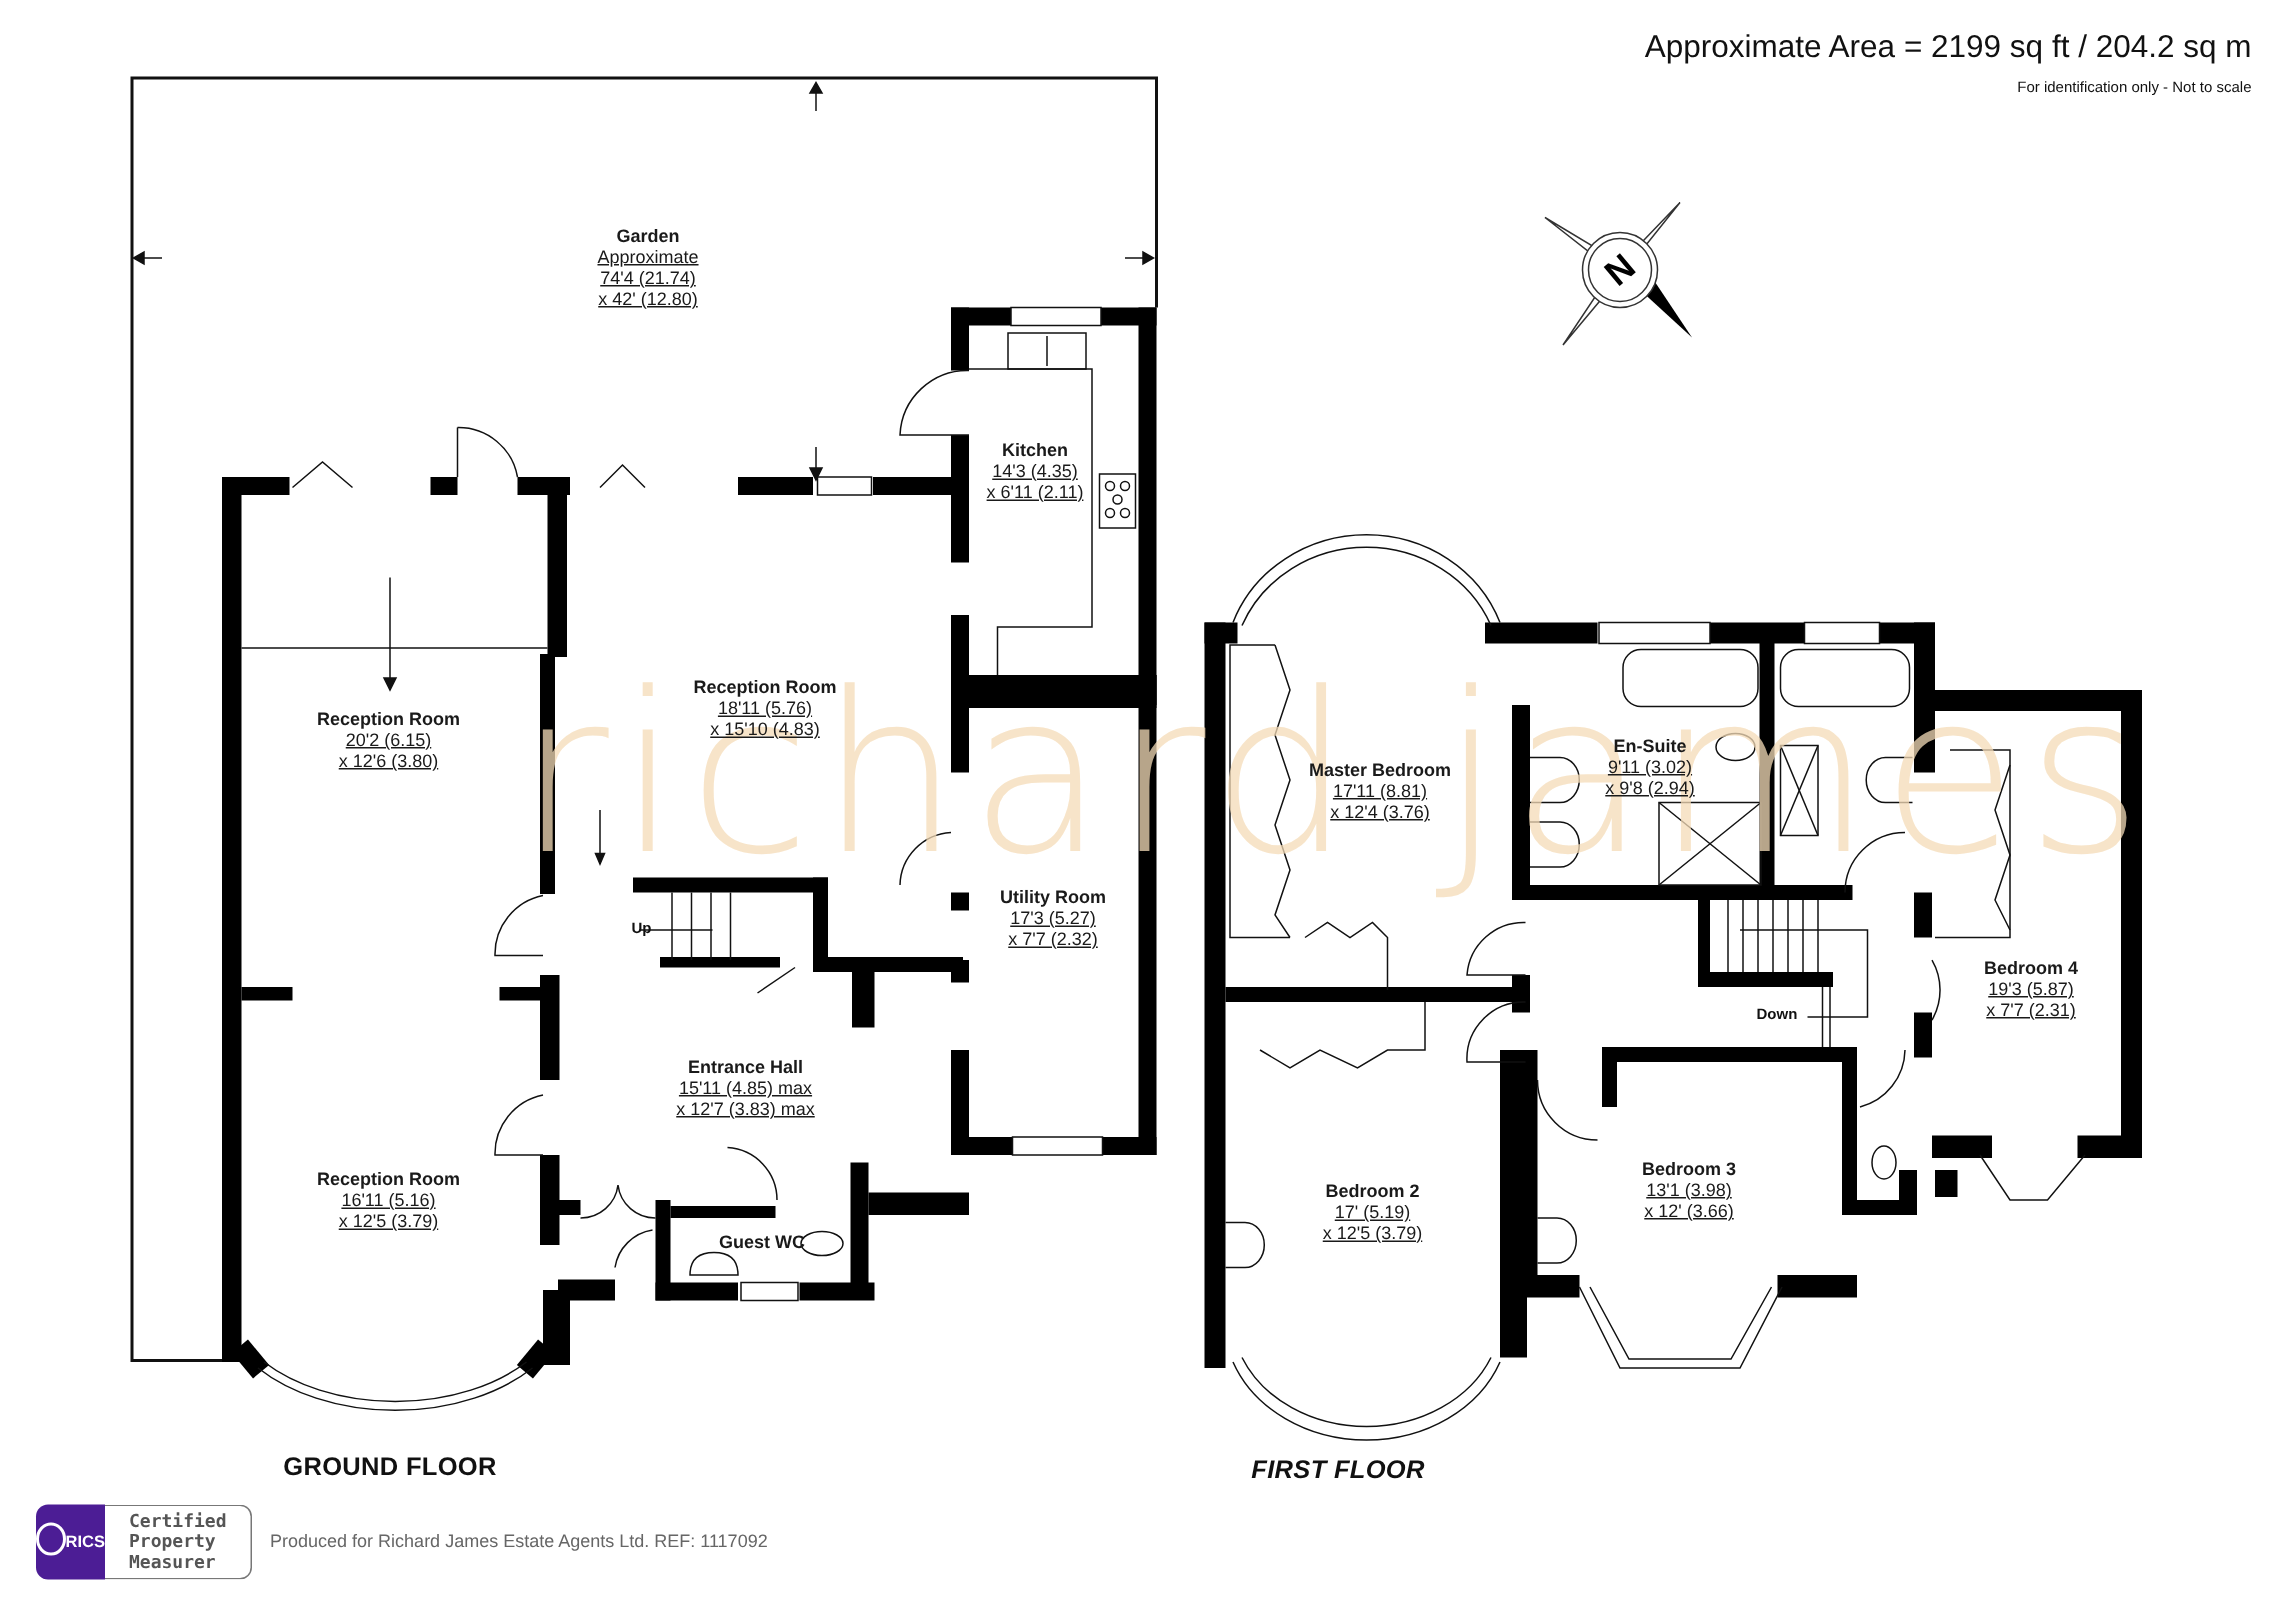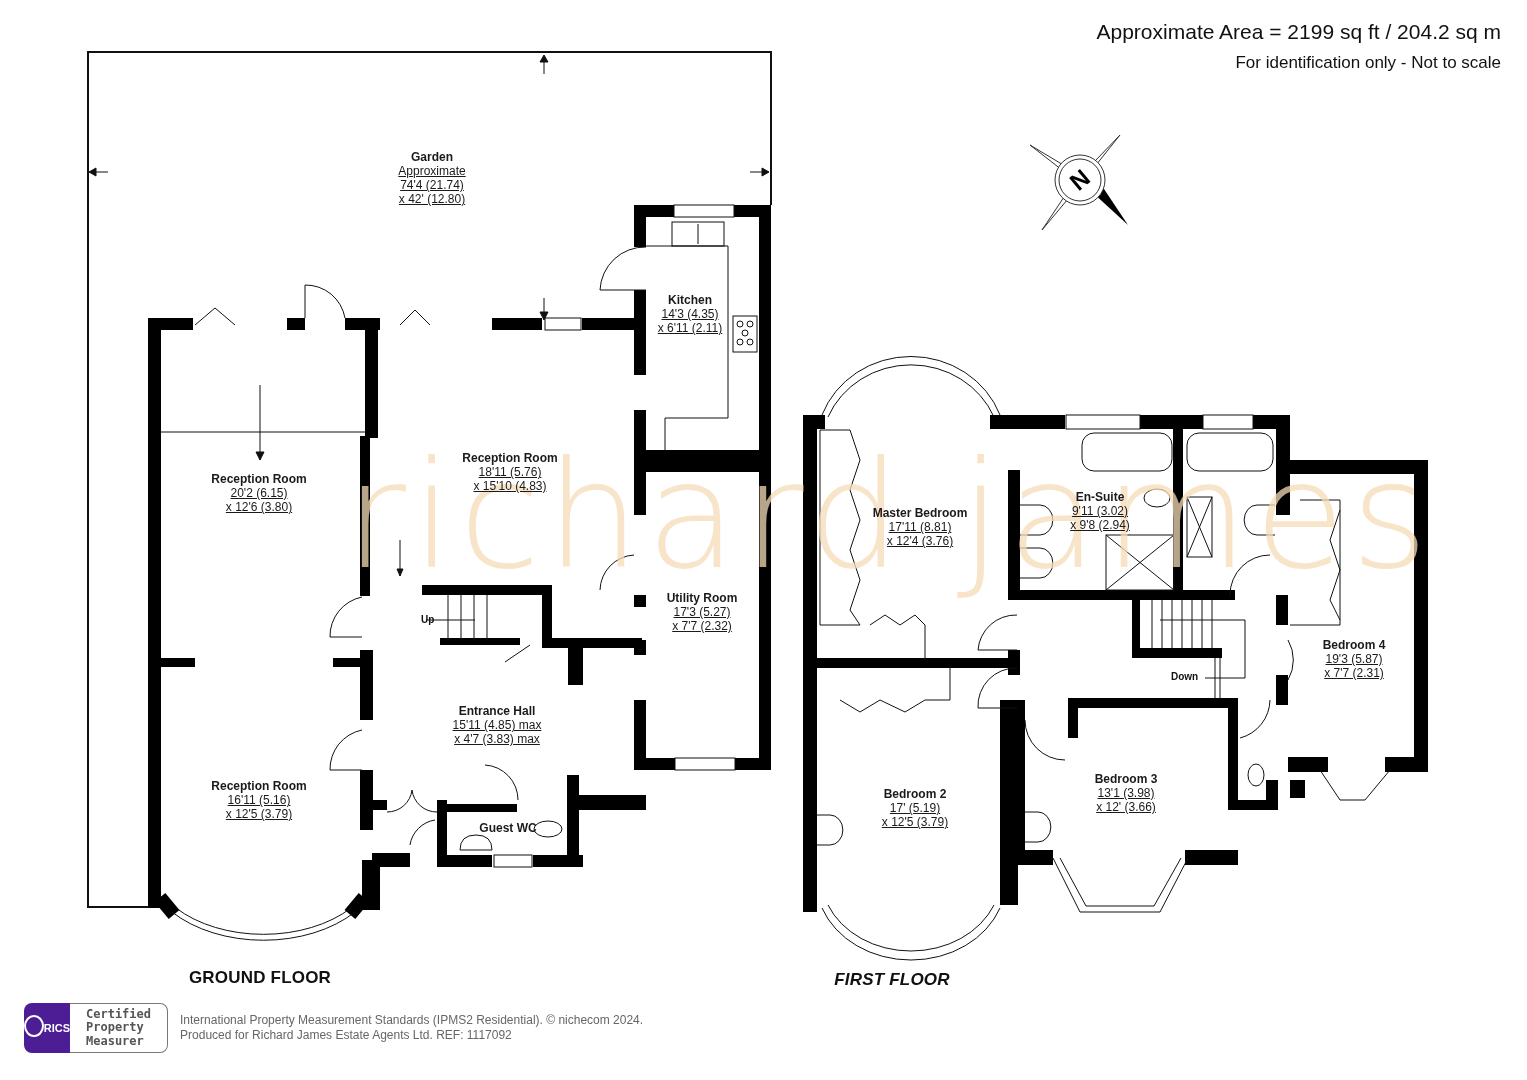--- a/index.html
+++ b/index.html
@@ -1,20 +1,20 @@
 <!DOCTYPE html>
 <html><head>
 <meta charset="utf-8">
 <style>
   html, body { margin: 0; padding: 0; background: #ffffff; }
   body { width: 1527px; height: 1080px; position: relative; overflow: hidden;
          font-family: "Liberation Sans", sans-serif; color: #111; }
   #plan { position: absolute; left: 0; top: 0; width: 1527px; height: 1080px; }
   .area-title { position: absolute; right: 26px; top: 20px; font-size: 21px; color: #111; white-space: nowrap; }
-  .area-sub { position: absolute; right: 26px; top: 53px; font-size: 17px; color: #111; white-space: nowrap; }
+  .area-sub { position: absolute; right: 26px; top: 53px; font-size: 10px; color: #111; white-space: nowrap; }
   .room-label { position: absolute; text-align: center; font-size: 12px; line-height: 14px; color: #1a1a1a; white-space: nowrap; transform: translateX(-50%); }
   .room-label .rn { font-weight: bold; display: block; }
   .room-label .rd { display: block; text-decoration: underline; }
   .floor-title { position: absolute; font-weight: bold; font-size: 17px; letter-spacing: 0.2px; transform: translateX(-50%); }
   .small-label { position: absolute; font-size: 10px; font-weight: bold; }
   .watermark { position: absolute; left: 345px; top: 430px; font-size: 148px; color: #f5dcb8; opacity: 0.75;
                letter-spacing: 6px; font-family: "DejaVu Sans", sans-serif; font-weight: 200; white-space: nowrap; pointer-events:none; }
   .footer { position: absolute; left: 24px; top: 1002px; height: 52px; display: flex; align-items: center; }
   .rics-box { width: 46px; height: 50px; background: #4c1d95; color: #fff; border-radius: 8px 0 0 8px;
               display: flex; align-items: center; justify-content: center; font-weight: bold; font-size: 11px; }
@@ -276,21 +276,21 @@
   <span class="rd">x 15'10 (4.83)</span>
 </div>
 <div class="room-label" style="left:702px; top:591px;">
   <span class="rn">Utility Room</span>
   <span class="rd">17'3 (5.27)</span>
   <span class="rd">x 7'7 (2.32)</span>
 </div>
 <div class="room-label" style="left:497px; top:704px;">
   <span class="rn">Entrance Hall</span>
   <span class="rd">15'11 (4.85) max</span>
-  <span class="rd">x 4'7 (3.83) max</span>
+  <span class="rd">x 12'7 (3.83) max</span>
 </div>
 <div class="room-label" style="left:259px; top:779px;">
   <span class="rn">Reception Room</span>
   <span class="rd">16'11 (5.16)</span>
   <span class="rd">x 12'5 (3.79)</span>
 </div>
 <div class="room-label" style="left:508px; top:821px;">
   <span class="rn">Guest WC</span>
 </div>
 <div class="small-label" style="left:421px; top:614px;">Up</div>
@@ -328,16 +328,15 @@
   <div class="rics-box">
     <div class="rics-lion"></div>
     <span>RICS</span>
   </div>
   <div class="cert-box">
     <span>Certified</span>
     <span>Property</span>
     <span>Measurer</span>
   </div>
   <div class="footer-text">
-    <div>International Property Measurement Standards (IPMS2 Residential).  © nichecom 2024.</div>
     <div>Produced for Richard James Estate Agents Ltd.   REF:  1117092</div>
   </div>
 </div>
 
 </body></html>

